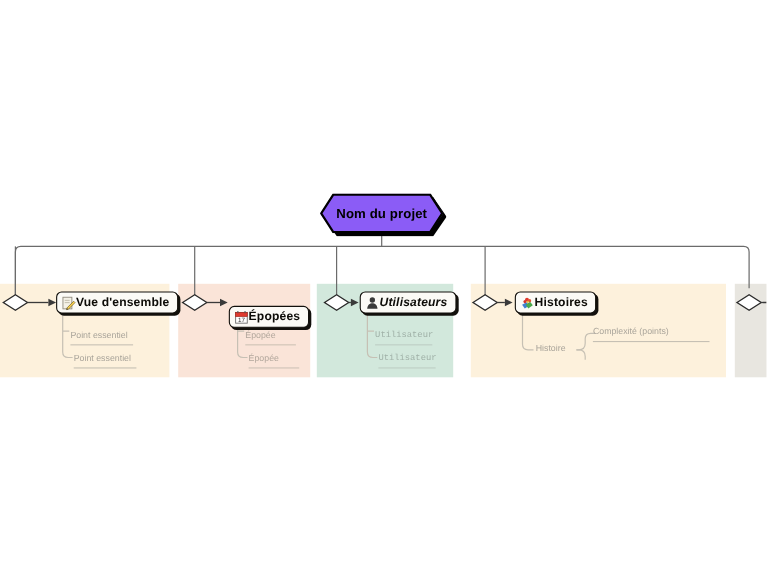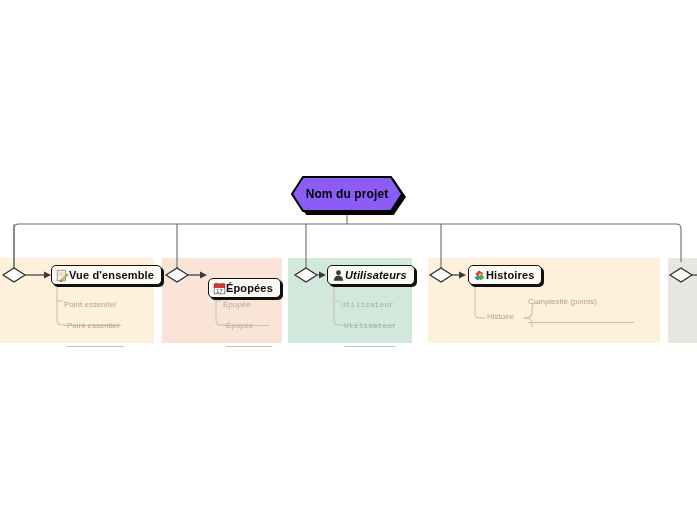--- a/index.html
+++ b/index.html
@@ -92,21 +92,21 @@
   
   .icon { display: inline-block; flex: 0 0 auto; line-height: 0; }
 
   
   .sub-node {
     position: absolute;
     font-size: 8px;
     color: #a9a49a;
     white-space: nowrap;
     line-height: 11px;
-    padding-bottom: 15px;
+    padding-bottom: 3px;
   }
   .sub-node.ul {
     border-bottom: 1px solid #c6c0b4;
   }
   .sub-node.mint { color: #9fb0a7; border-bottom-color: #bdcdc3; font-family: Liberation Mono, monospace; }
   .sub-node.peach { color: #b2a79c; border-bottom-color: #cdc2b6; }
 </style>
 </head>
 <body>
 
@@ -227,15 +227,15 @@
         <path d="M6 10 L11 6.5 L14 10.5 L9 14 Z" fill="#4aa84a"></path>
         <circle cx="7.5" cy="4.2" r="2.2" fill="#e03a2f"></circle>
         <circle cx="10.4" cy="5.4" r="1.8" fill="#e0552f"></circle>
         <circle cx="5.2" cy="6.4" r="1.7" fill="#d4342c"></circle>
         <circle cx="8.3" cy="6.6" r="1.3" fill="#f0b23a"></circle>
       </svg>
     </span>
     <span class="branch-label">Histoires</span>
   </div>
   <div class="sub-node" style="left:487px; top:311px;text-align:right;">Histoire</div>
-  <div class="sub-node ul" style="left:528px; top:296px; width:106px;">Complexité (points)</div>
+  <div class="sub-node ul" style="left:539px; top:296px; width:106px;">Complexité (points)</div>
 
 </div>
 
 </body></html>

